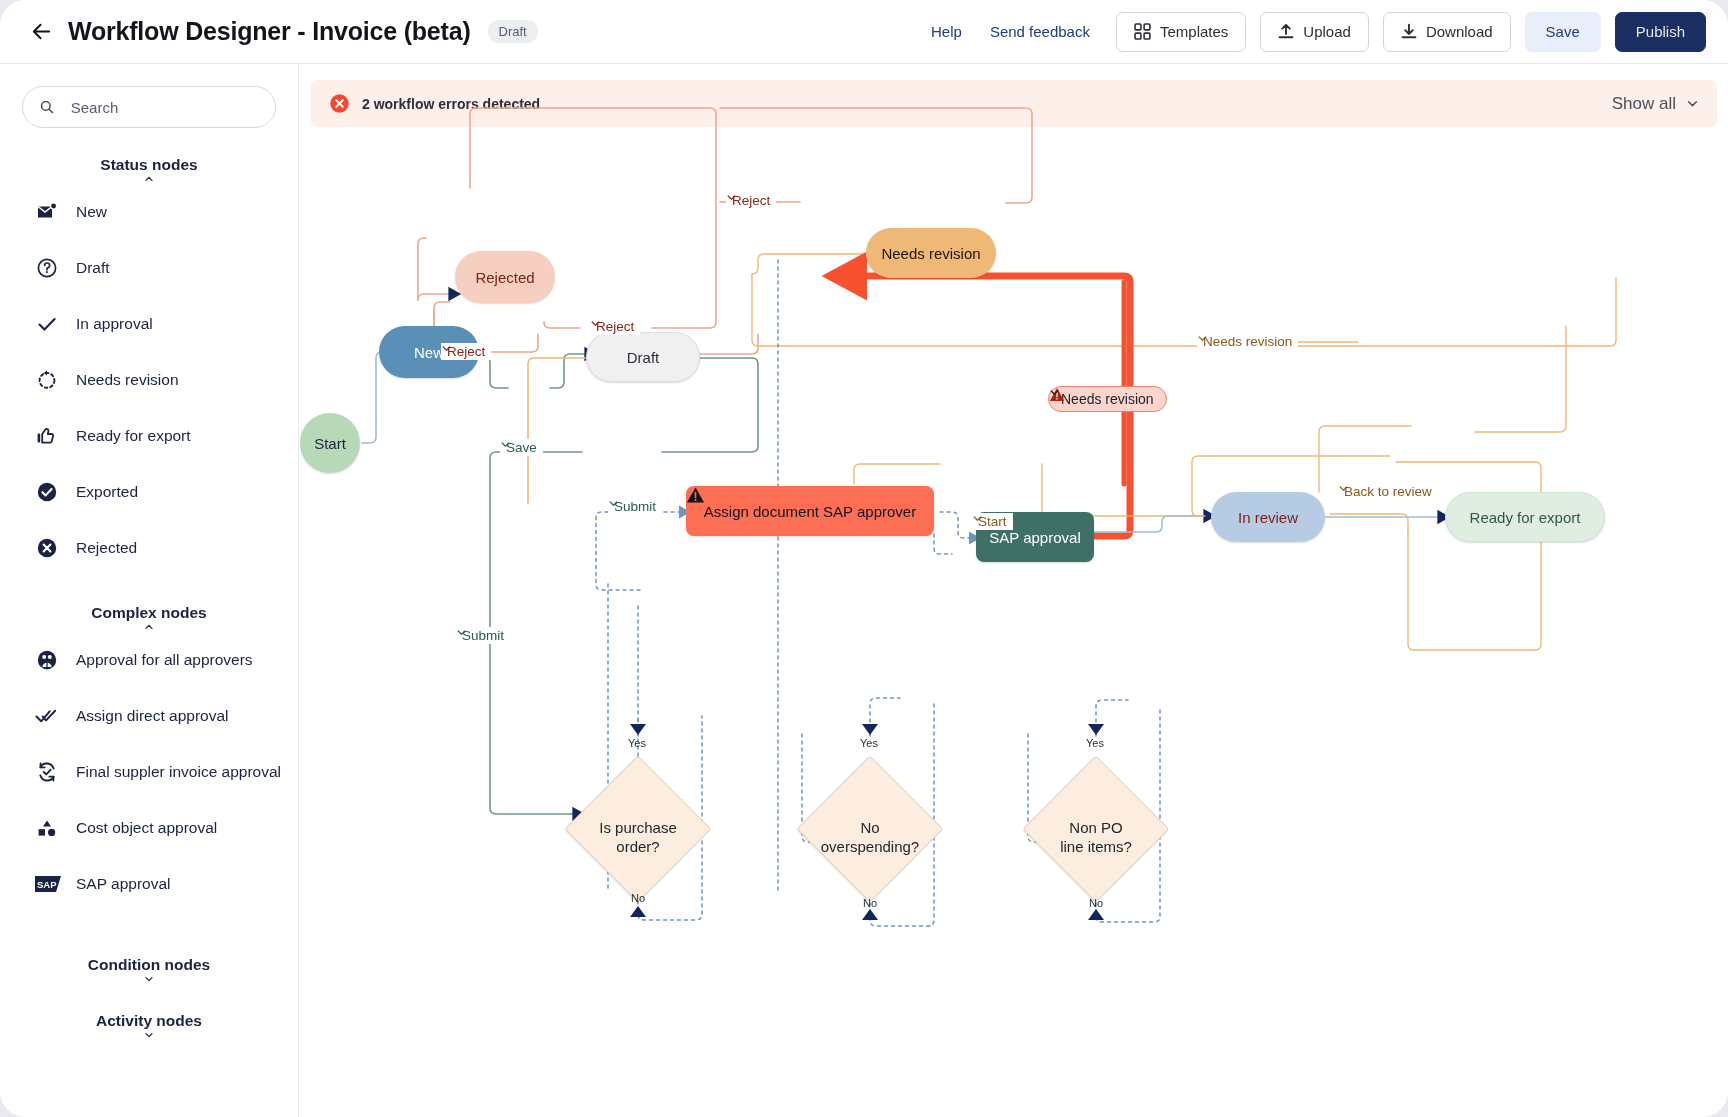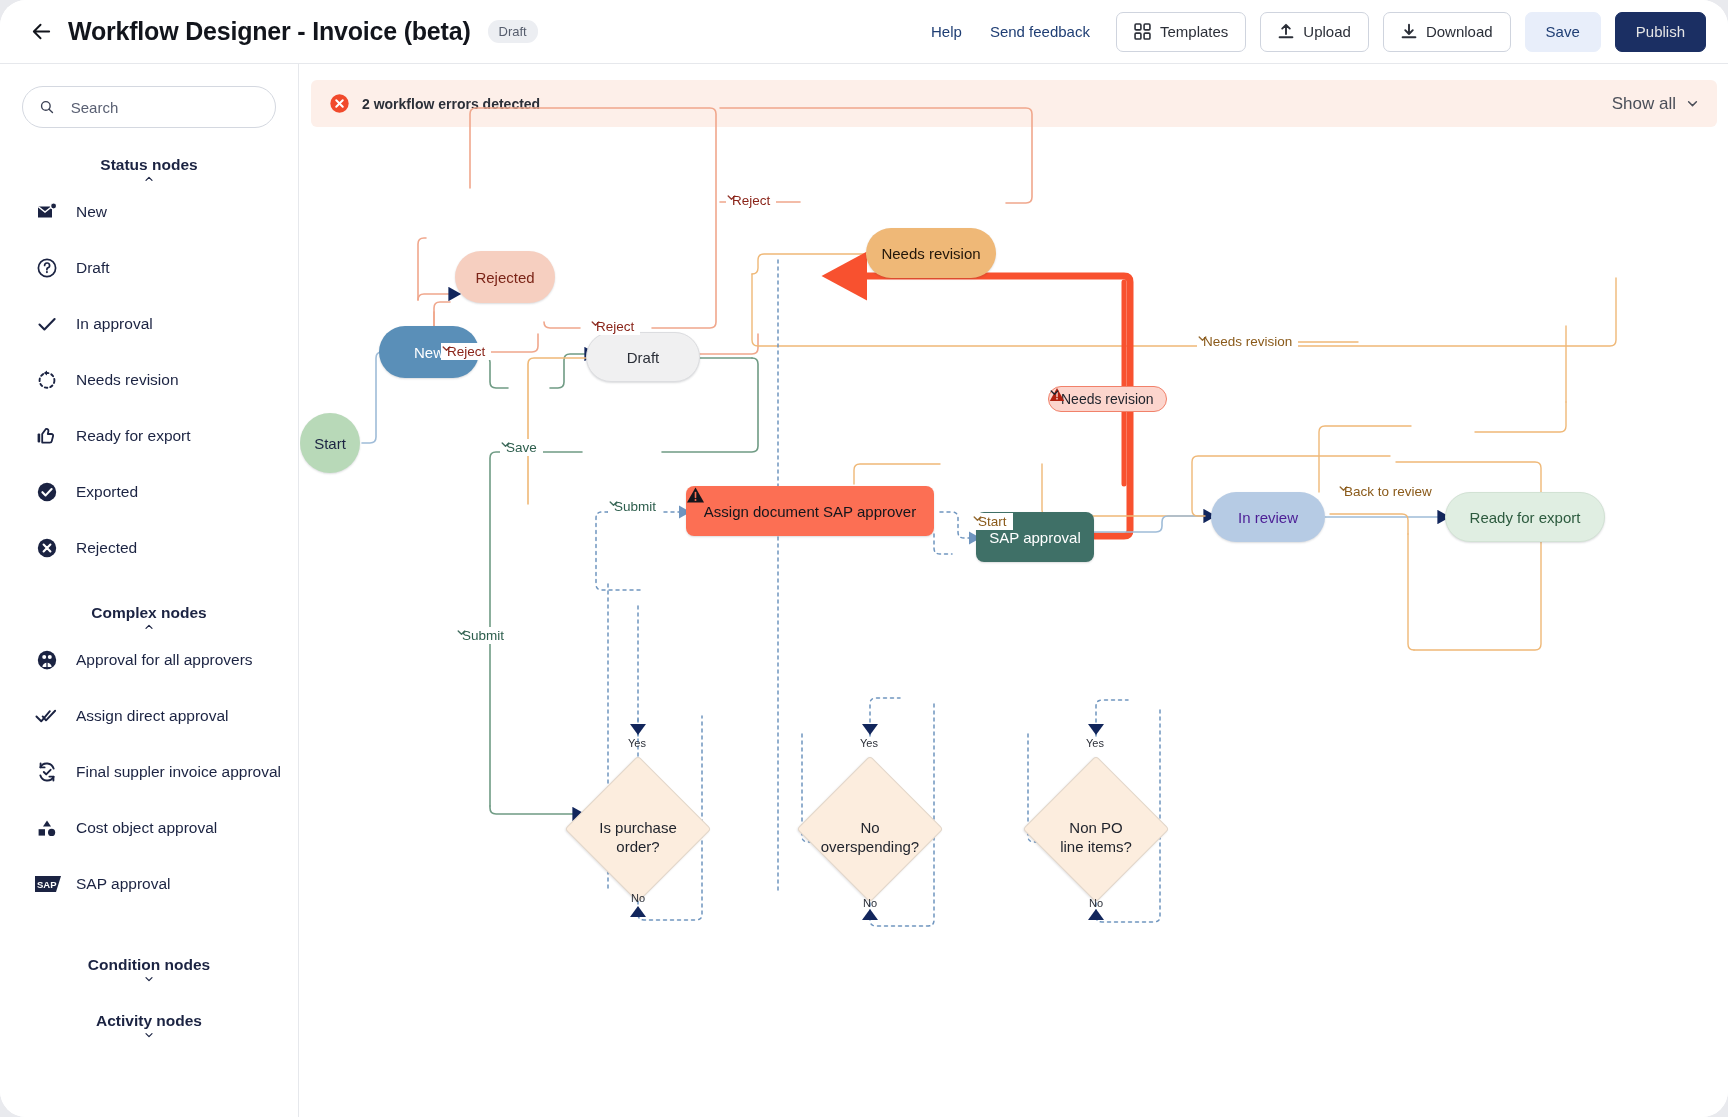--- a/index.html
+++ b/index.html
@@ -535,21 +535,21 @@
           <path d="M10 6.4v5.2" stroke="#fc6f54" stroke-width="1.7" stroke-linecap="round"></path>
           <circle cx="10" cy="14.2" r="1.05" fill="#fc6f54"></circle>
         </svg>
         <span>Assign document SAP approver</span>
       </div>
 
       <div class="gnode rect" style="left:676px; top:448px; width:118px; height:50px; background:#3f7067; color:#ffffff;">
         <span>SAP approval</span>
       </div>
 
-      <div class="gnode pill" style="left:911px; top:428px; width:114px; height:50px; background:#b6cbe4; color:#4c1d95;">
+      <div class="gnode pill" style="left:911px; top:428px; width:114px; height:50px; background:#b6cbe4; color:#7f1d1d;">
         <span>In review</span>
       </div>
 
       <div class="gnode pill" style="left:1145px; top:428px; width:160px; height:50px; background:#e0eee2; color:#2c5a3e; border:1px solid #d2e2d4;">
         <span>Ready for export</span>
       </div>
 
       <div class="dnode" style="left:286px; top:713px;"></div>
       <div class="dtext" style="left:288px; top:754px; width:100px;">
         <span style="white-space:pre-line">Is purchase

